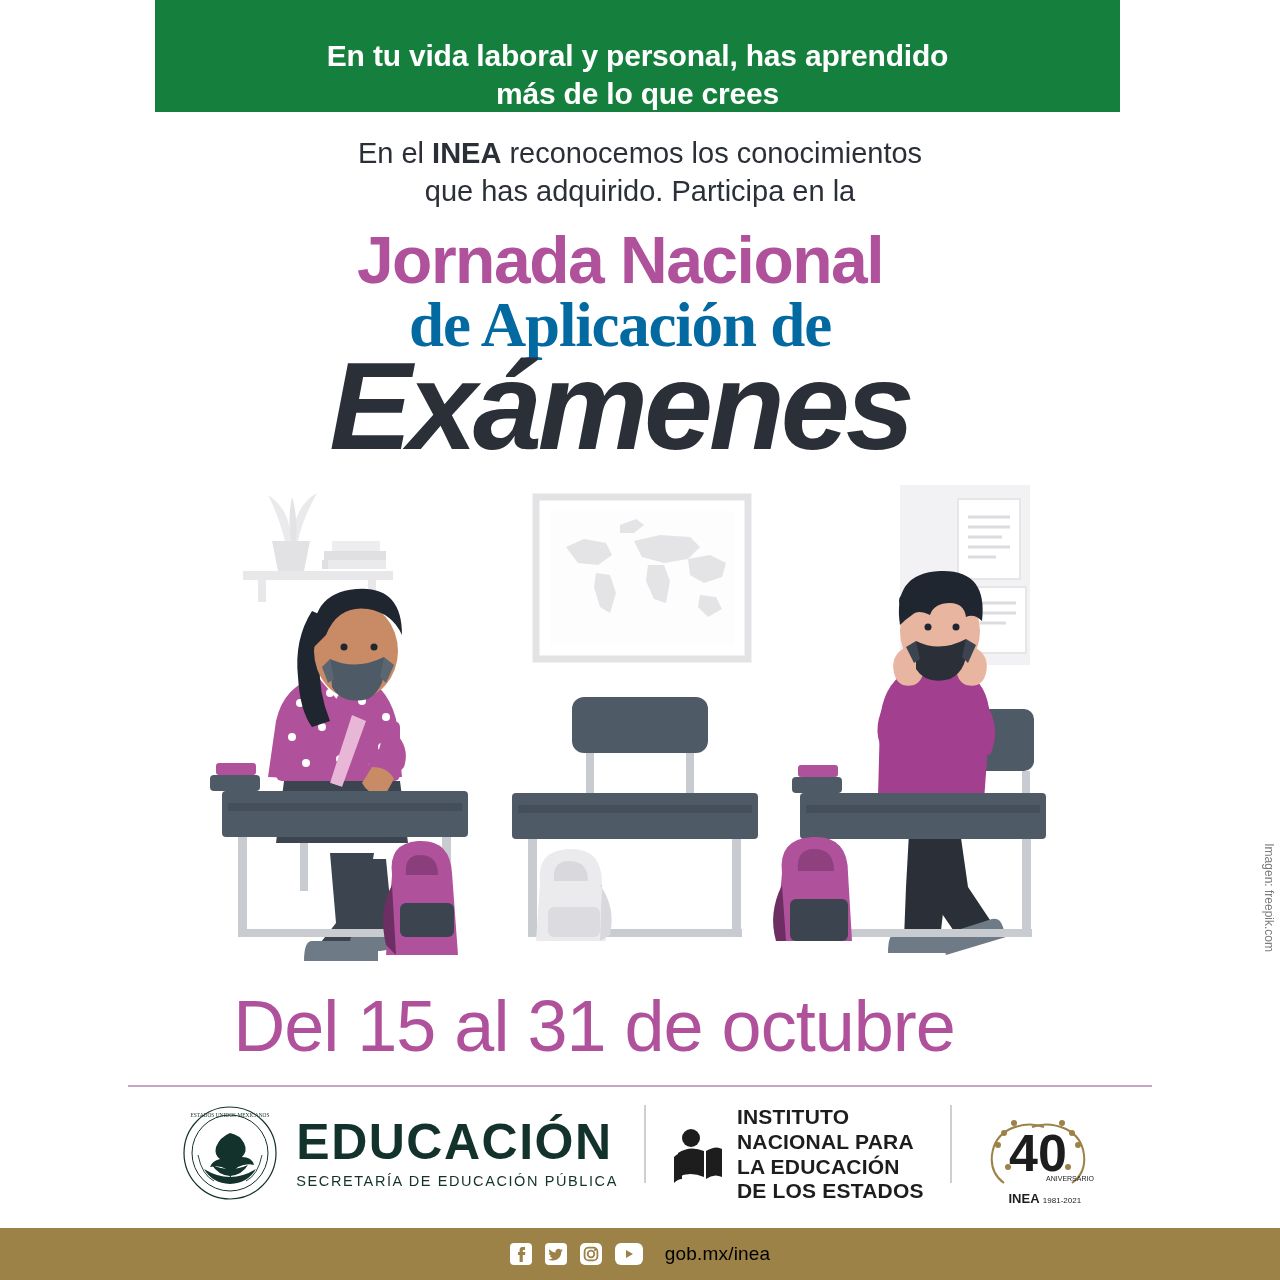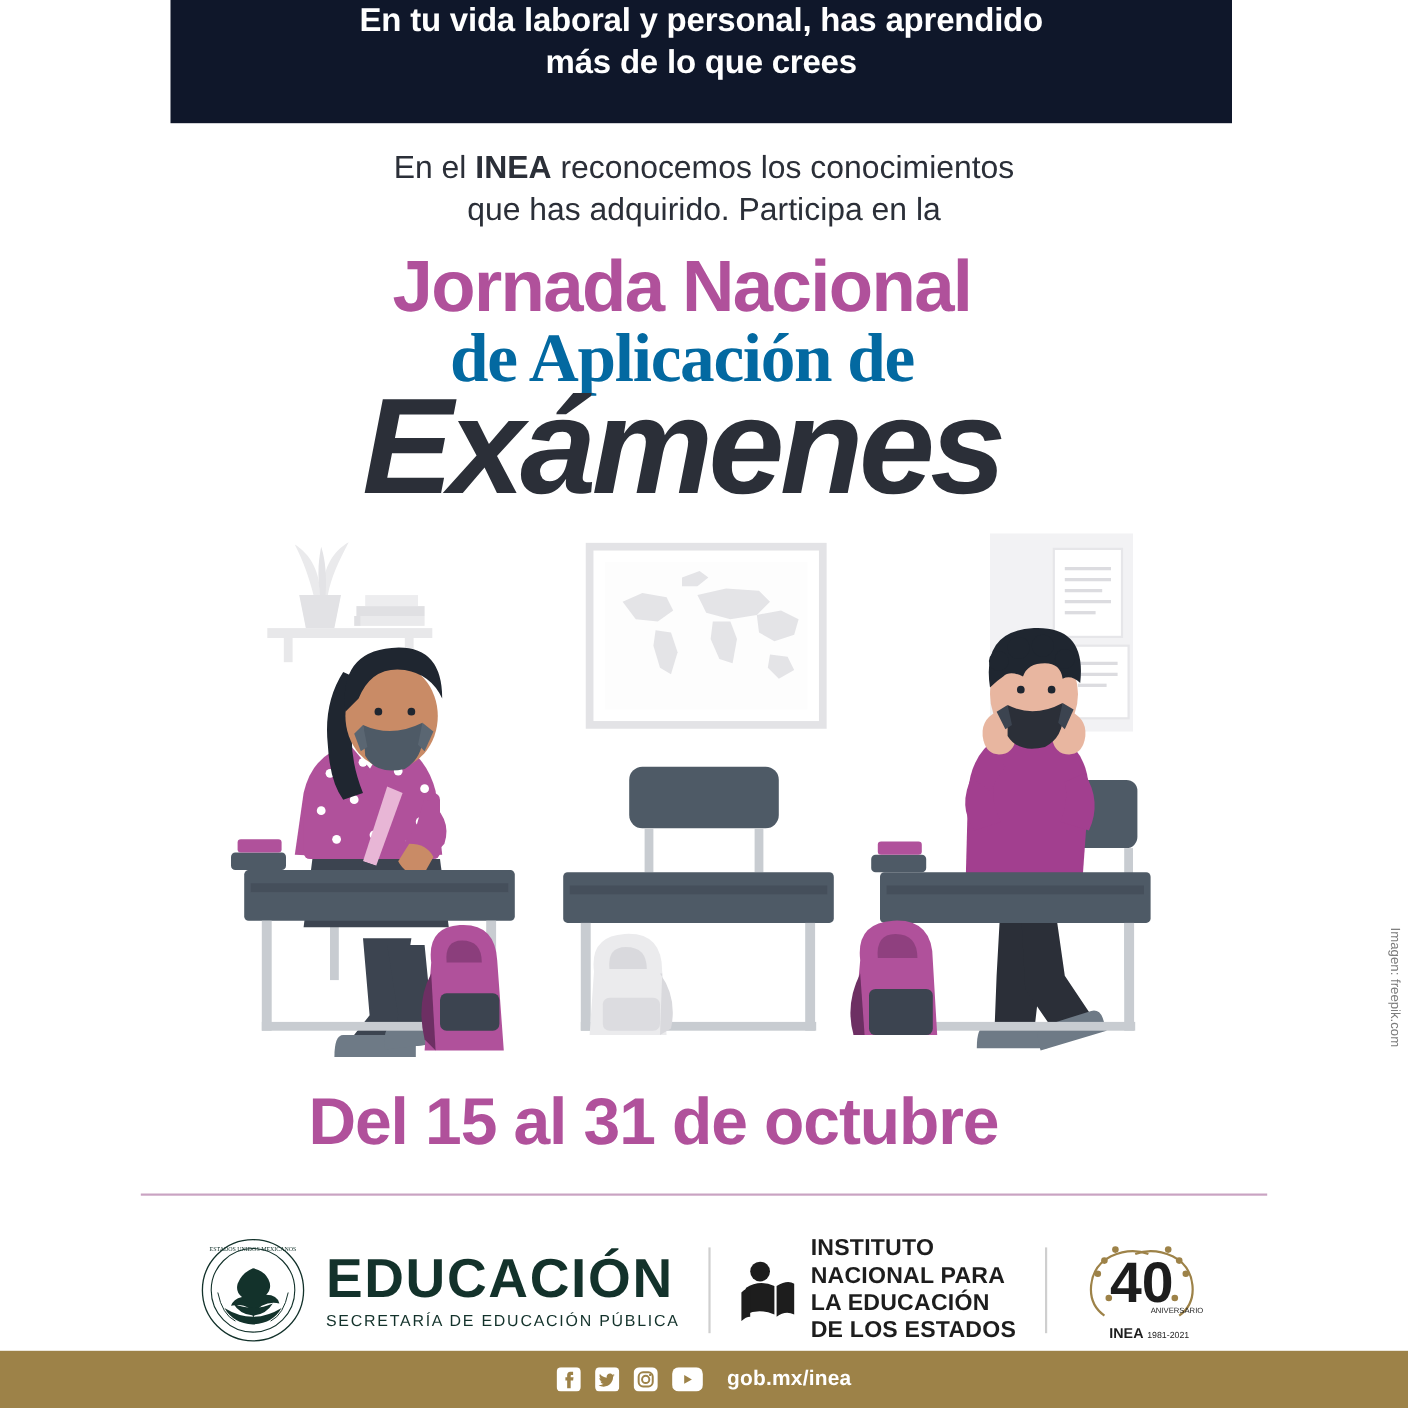--- a/index.html
+++ b/index.html
@@ -13,22 +13,22 @@
     position: relative;
     width: 1280px; height: 1280px;
     background: #ffffff;
   }
 
   
   .banner {
     position: absolute;
     left: 155px; top: 0;
     width: 965px; height: 112px;
-    background: #0f172a;
-    display: flex; align-items: flex-start; justify-content: center;
+    background: #15803d;
+    display: flex; align-items: flex-end; justify-content: center;
     text-align: center;
   }
   .banner-text {
     color: #ffffff;
     font-size: 30px;
     font-weight: bold;
     line-height: 1.25;
     letter-spacing: -0.2px;
     padding: 0 20px;
   }
@@ -86,40 +86,40 @@
   }
   .illustration svg { display: block; width: 100%; height: 100%; }
 
   
   .date-line {
     position: absolute;
     left: 0; top: 985px;
     width: 1188px;
     text-align: center;
     color: #b0519b;
-    font-size: 60px;
-    font-weight: bold;
+    font-size: 72px;
+    font-weight: normal;
     letter-spacing: -1px;
   }
 
   
   .divider {
     position: absolute;
     left: 128px; top: 1085px;
     width: 1024px; height: 2px;
     background: #c9a3c2;
   }
 
   
   .logos {
     position: absolute;
     left: 0; top: 1105px;
     width: 1280px; height: 135px;
     display: flex;
-    align-items: center;
+    align-items: flex-start;
     justify-content: center;
     gap: 26px;
   }
   .logo-sep {
     width: 2px; height: 78px;
     background: #cfcfcf;
   }
 
   .sep-edu { display: flex; align-items: center; gap: 18px; }
   .eagle { width: 96px; height: 96px; }
@@ -157,23 +157,23 @@
     width: 1280px; height: 52px;
     background: #9d8248;
     display: flex;
     align-items: center;
     justify-content: center;
     gap: 14px;
   }
   .social-icons { display: flex; align-items: center; gap: 13px; }
   .social-icons svg { display: block; }
   .footer-url {
-    color: #ffffff;
+    color: #000000;
     font-size: 19px;
-    font-weight: bold;
+    font-weight: normal;
     margin-left: 8px;
     letter-spacing: 0.2px;
   }
 
   
   .credit {
     position: absolute;
     right: 4px; top: 952px;
     color: #7b7b7b;
     font-size: 12px;

